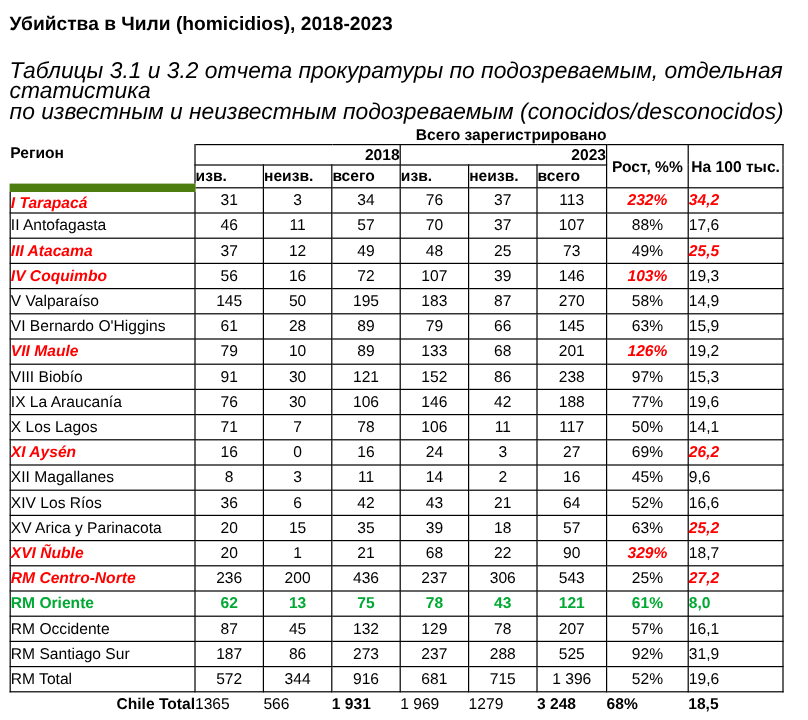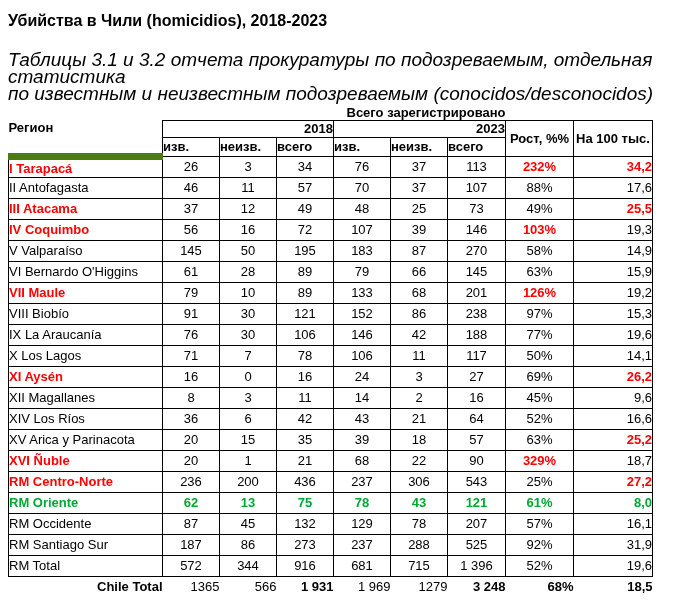--- a/index.html
+++ b/index.html
@@ -81,27 +81,27 @@
     padding-left: 2px;
     vertical-align: middle;
   }
   .growth-head, .per-head {
     font-weight: bold;
     text-align: center;
     vertical-align: middle;
   }
   .cell-region { text-align: left;  padding-left: 3px;  vertical-align: middle; }
   .cell-num    { text-align: center; vertical-align: middle; }
-  .cell-per    { text-align: right; padding-right: 3px; vertical-align: middle; }
-  .c-red   { color: var(--red);   font-weight: bold; }
+  .cell-per    { padding-right: 3px; vertical-align: middle; }
+  .c-red   { color: var(--red);   font-weight: bold; font-style: italic; }
   .c-green { color: var(--green); font-weight: bold; }
   .bold    { font-weight: bold; }
   tr.total-row td { border: none; }
   .total-label { text-align: right; padding-right: 2px; font-weight: bold; vertical-align: middle; }
-  .total-num   { text-align: right; padding-right: 2px; vertical-align: middle; }
+  .total-num   { text-align: left; padding-right: 2px; vertical-align: middle; }
 </style>
 </head>
 <body>
 
 <div class="page">
 
   <h1 class="title">Убийства в Чили (homicidios), 2018-2023</h1>
 
   <div class="subtitle">
     <div>Таблицы 3.1 и 3.2 отчета прокуратуры по подозреваемым, отдельная статистика</div>
@@ -138,21 +138,21 @@
         <th class="b sub-cell">неизв.</th>
         <th class="b sub-cell">всего</th>
         <th class="b sub-cell">изв.</th>
         <th class="b sub-cell">неизв.</th>
         <th class="b sub-cell">всего</th>
       </tr>
     </thead>
     <tbody>
         <tr>
           <td class="b cell-region c-red">I Tarapacá</td>
-          <td class="b cell-num">26</td>
+          <td class="b cell-num">31</td>
           <td class="b cell-num">3</td>
           <td class="b cell-num">34</td>
           <td class="b cell-num">76</td>
           <td class="b cell-num">37</td>
           <td class="b cell-num">113</td>
           <td class="b cell-num c-red">232%</td>
           <td class="b cell-per c-red">34,2</td>
         </tr>
         <tr>
           <td class="b cell-region">II Antofagasta</td>

